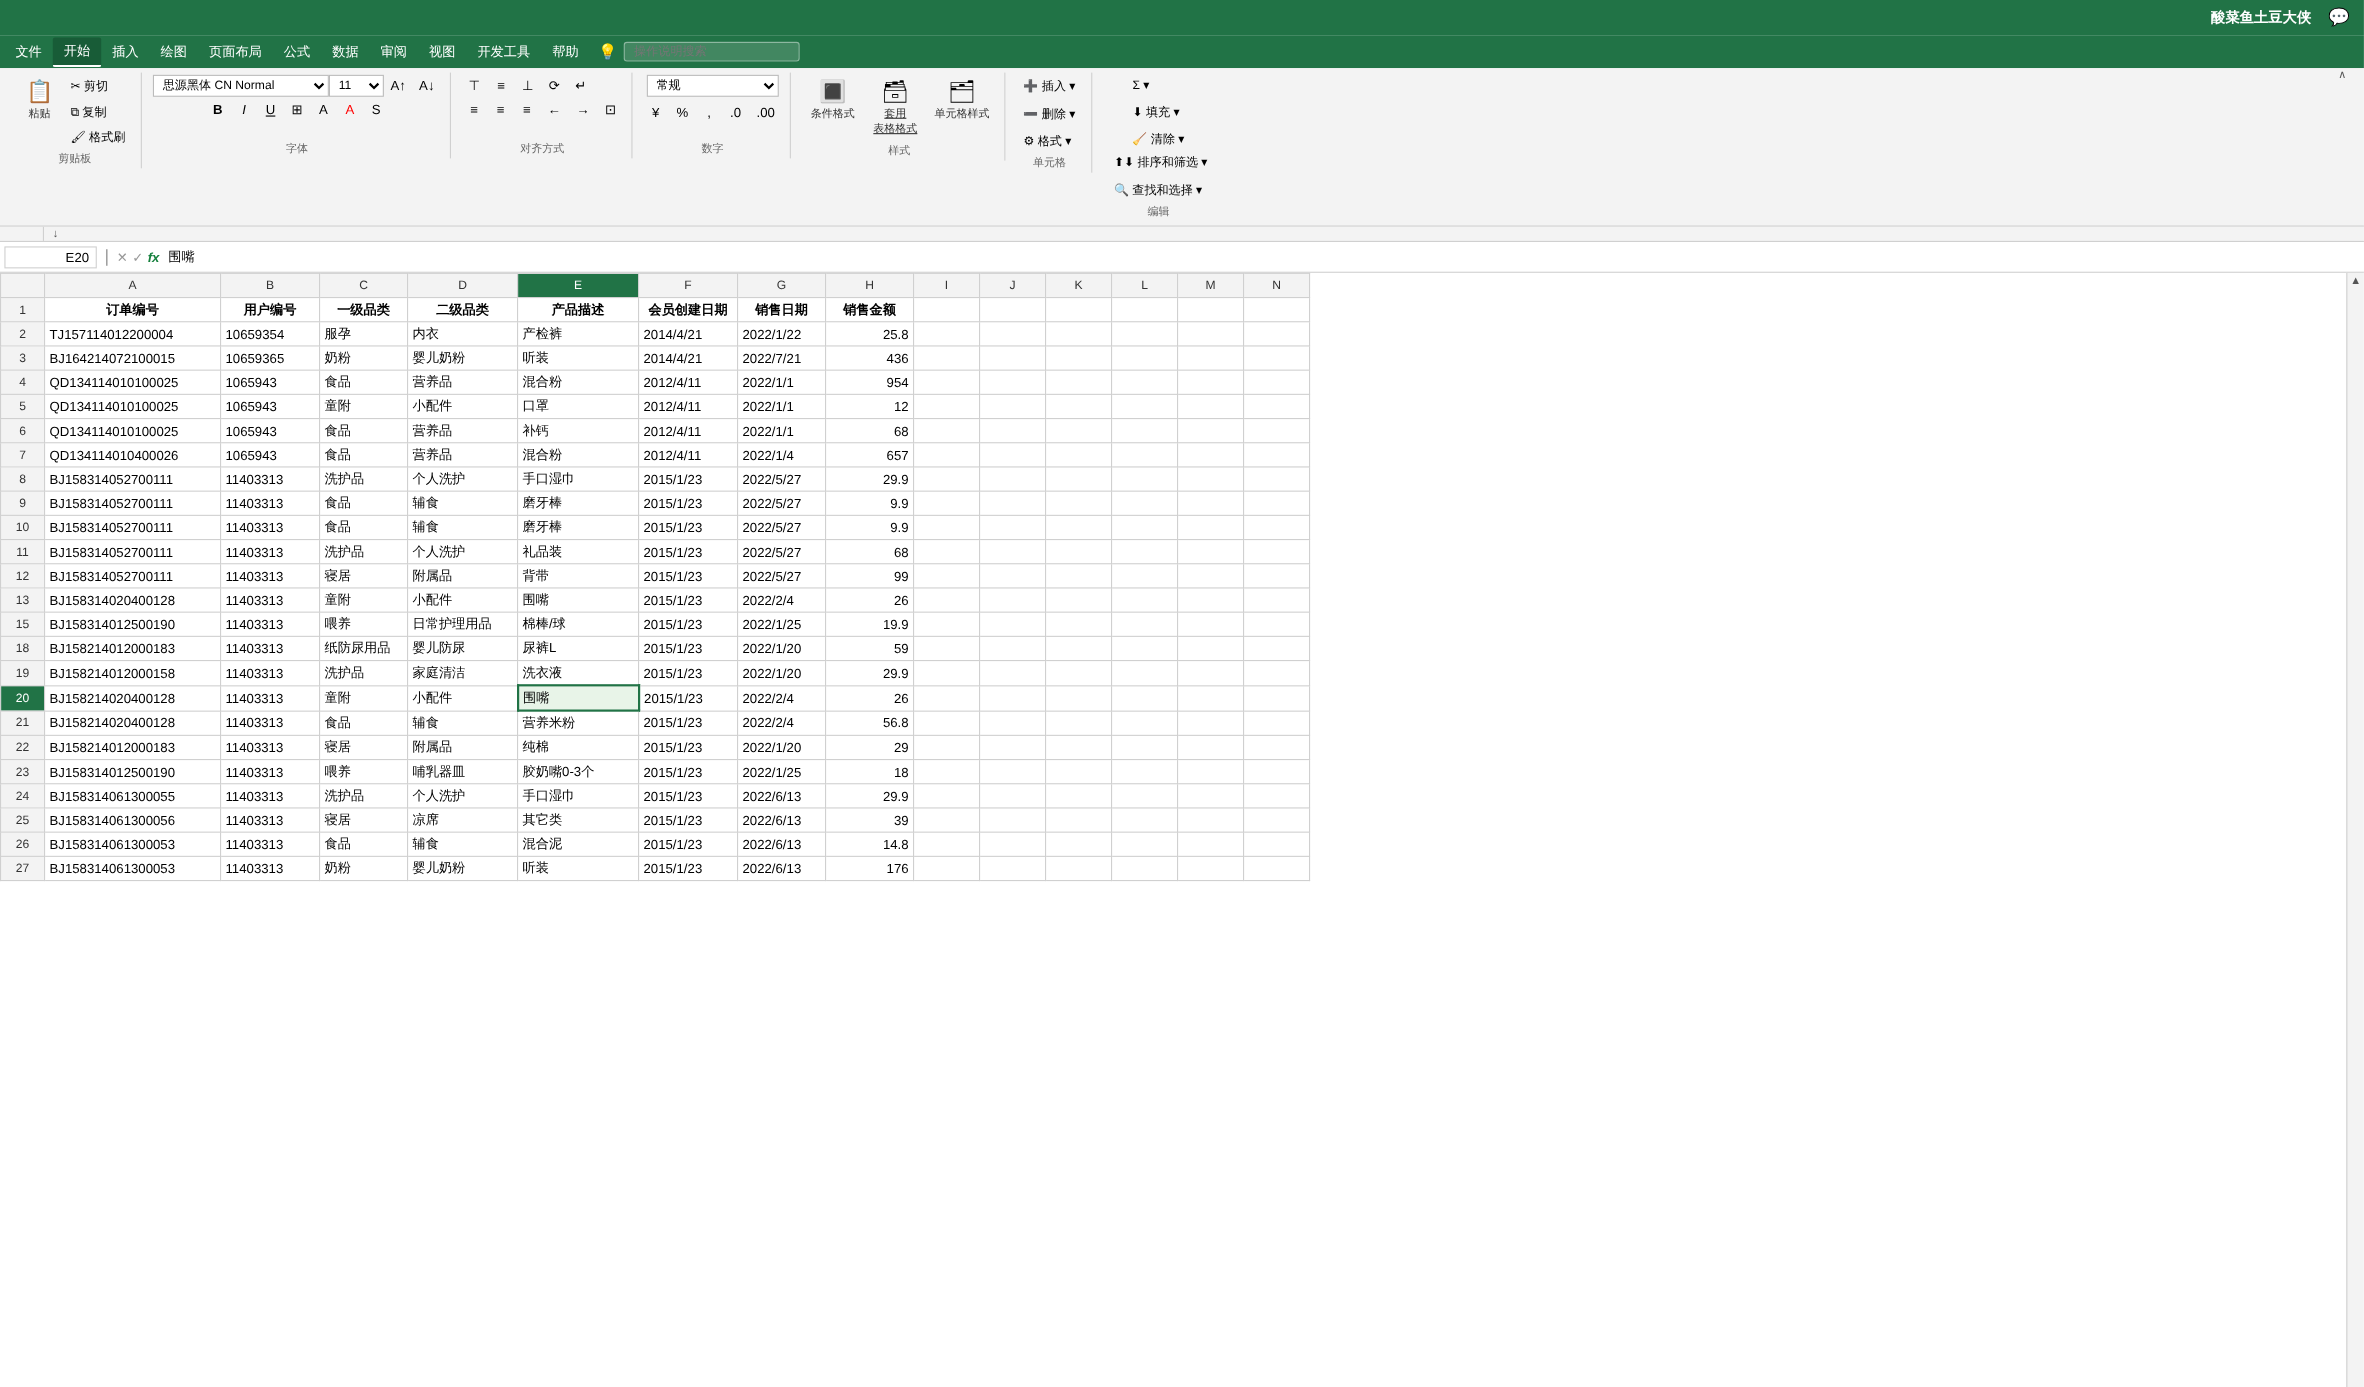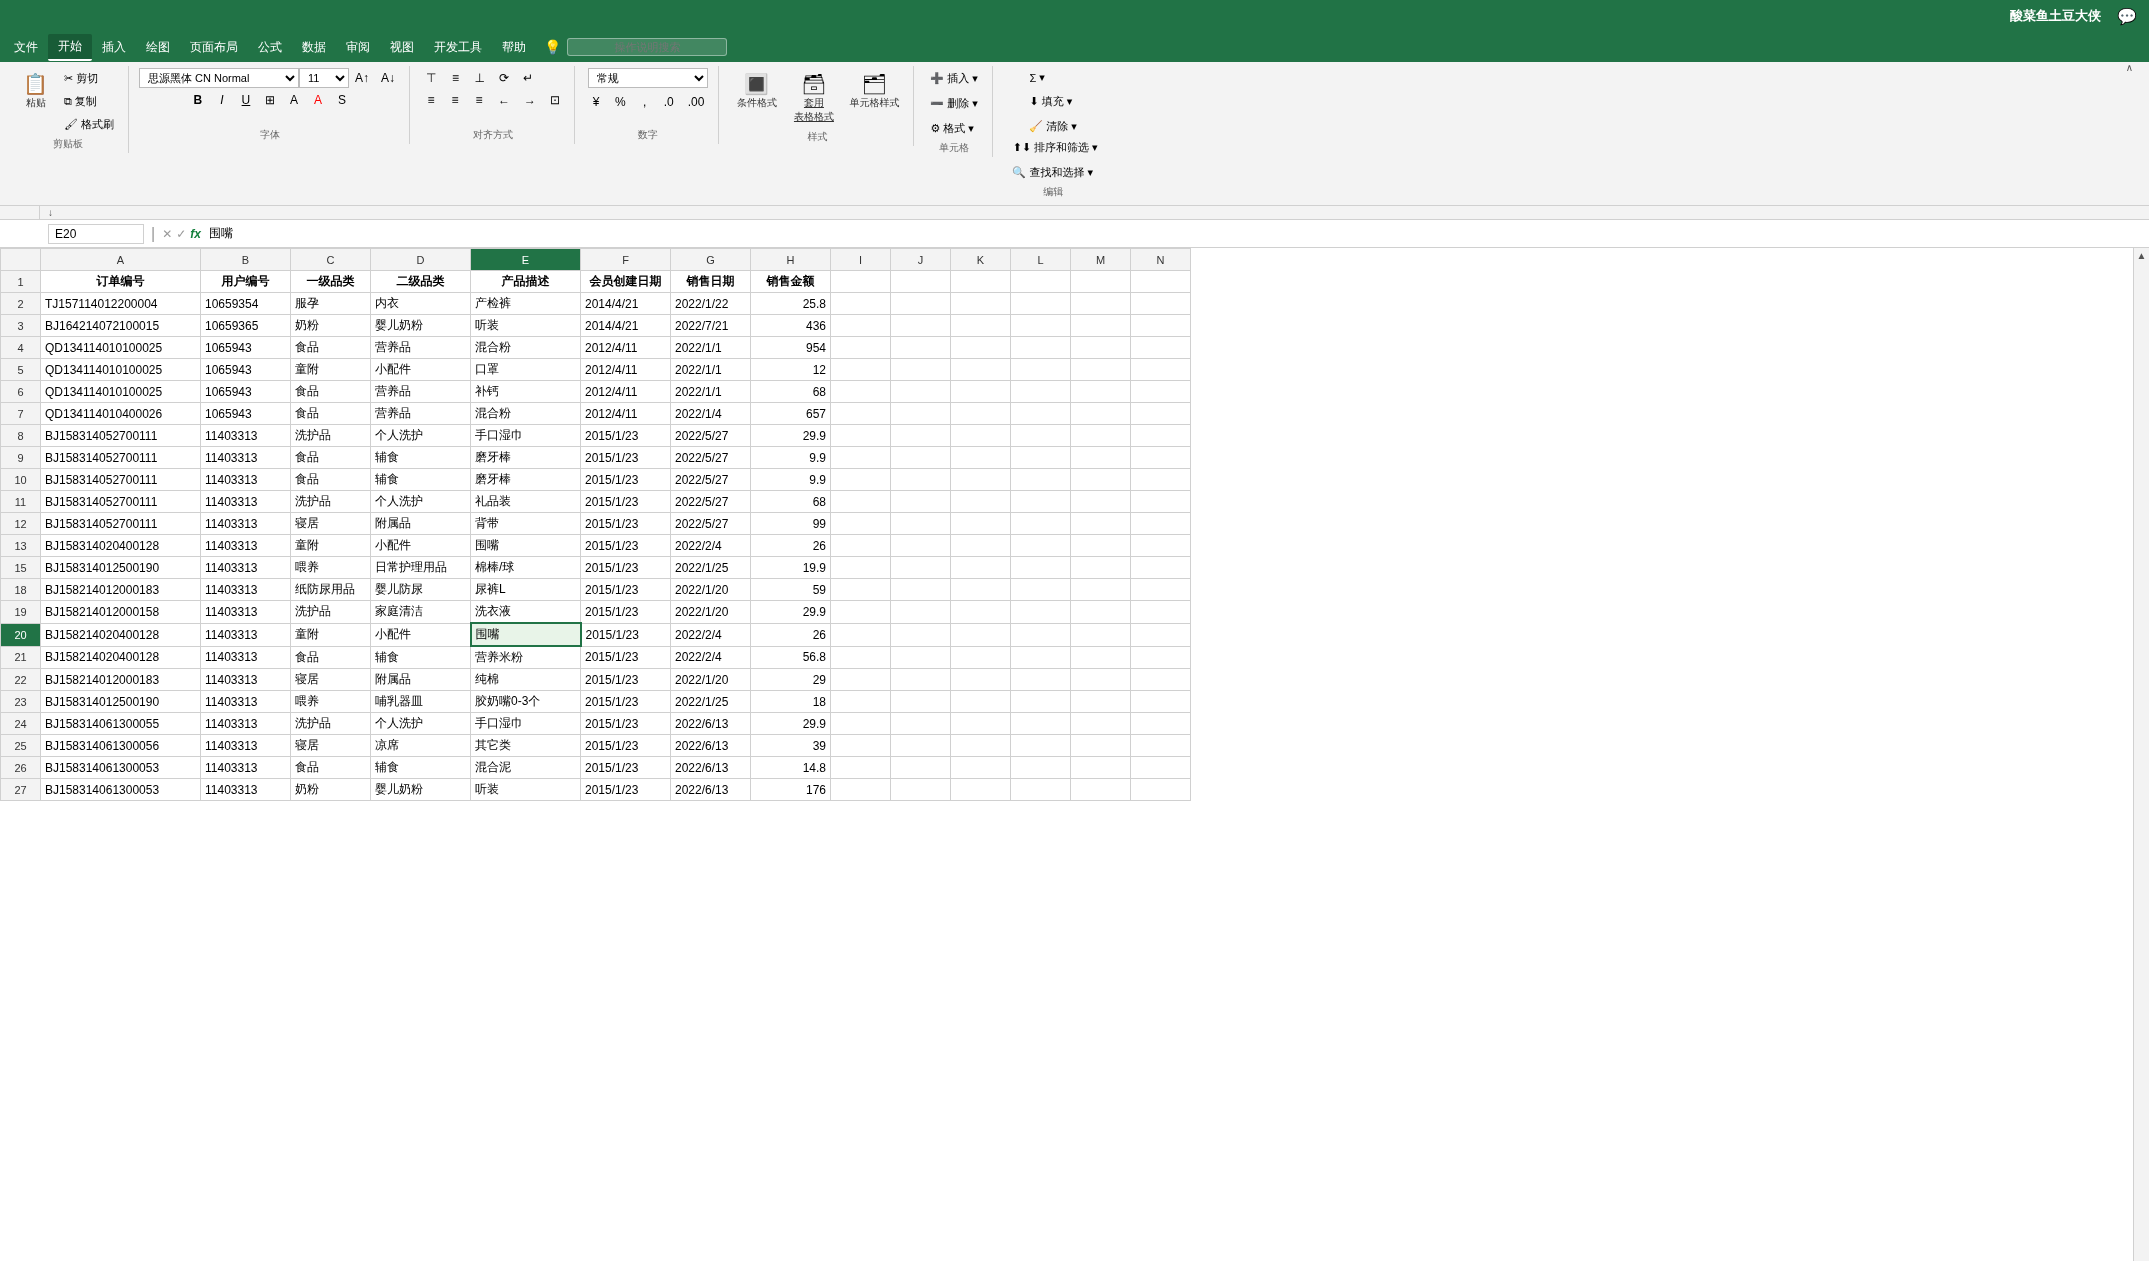--- a/index.html
+++ b/index.html
@@ -144,26 +144,25 @@
     .formula-bar {
       display: flex;
       align-items: center;
       border-bottom: 1px solid #d0d0d0;
       height: 28px;
       background: white;
       padding: 0 4px;
       gap: 4px;
     }
     .cell-ref-box {
-      width: 96px;
+      width: 84px;
       border: 1px solid #d0d0d0;
       padding: 2px 6px;
       font-size: 12px;
-      text-align: left;
-      margin-left: 44px;
+      text-align: right;
     }
     .formula-divider { color: #999; padding: 0 3px; font-size: 16px; }
     .formula-icons { display: flex; gap: 4px; color: #666; cursor: pointer; }
     .formula-input {
       flex: 1;
       border: none;
       outline: none;
       font-size: 12px;
       padding: 2px 4px;
     }
@@ -258,21 +257,21 @@
   <span class="menu-item">插入</span>
   <span class="menu-item">绘图</span>
   <span class="menu-item">页面布局</span>
   <span class="menu-item">公式</span>
   <span class="menu-item">数据</span>
   <span class="menu-item">审阅</span>
   <span class="menu-item">视图</span>
   <span class="menu-item">开发工具</span>
   <span class="menu-item">帮助</span>
   <span style="margin-left:8px; color:white; font-size:14px;">💡</span>
-  <input type="text" placeholder="操作说明搜索" style="margin-left: 6px; padding: 2px 8px; font-size: 11px; border-radius: 3px; border: 1px solid rgba(255, 255, 255, 0.4); background: rgba(255, 255, 255, 0.15); color: white; width: 160px; outline: none; text-align: center;">
+  <input type="text" placeholder="操作说明搜索" style="margin-left: 6px; padding: 2px 8px; font-size: 11px; border-radius: 3px; border: 1px solid rgba(255, 255, 255, 0.4); background: rgba(255, 255, 255, 0.15); color: white; width: 160px; outline: none;">
 </div>
 
 <div class="ribbon" style="position:relative;">
 
   <div class="ribbon-group">
     <div class="ribbon-top">
       <div class="ribbon-btn">
         <div class="ribbon-btn-icon">📋</div>
         <div class="ribbon-btn-label">粘贴</div>
       </div>

